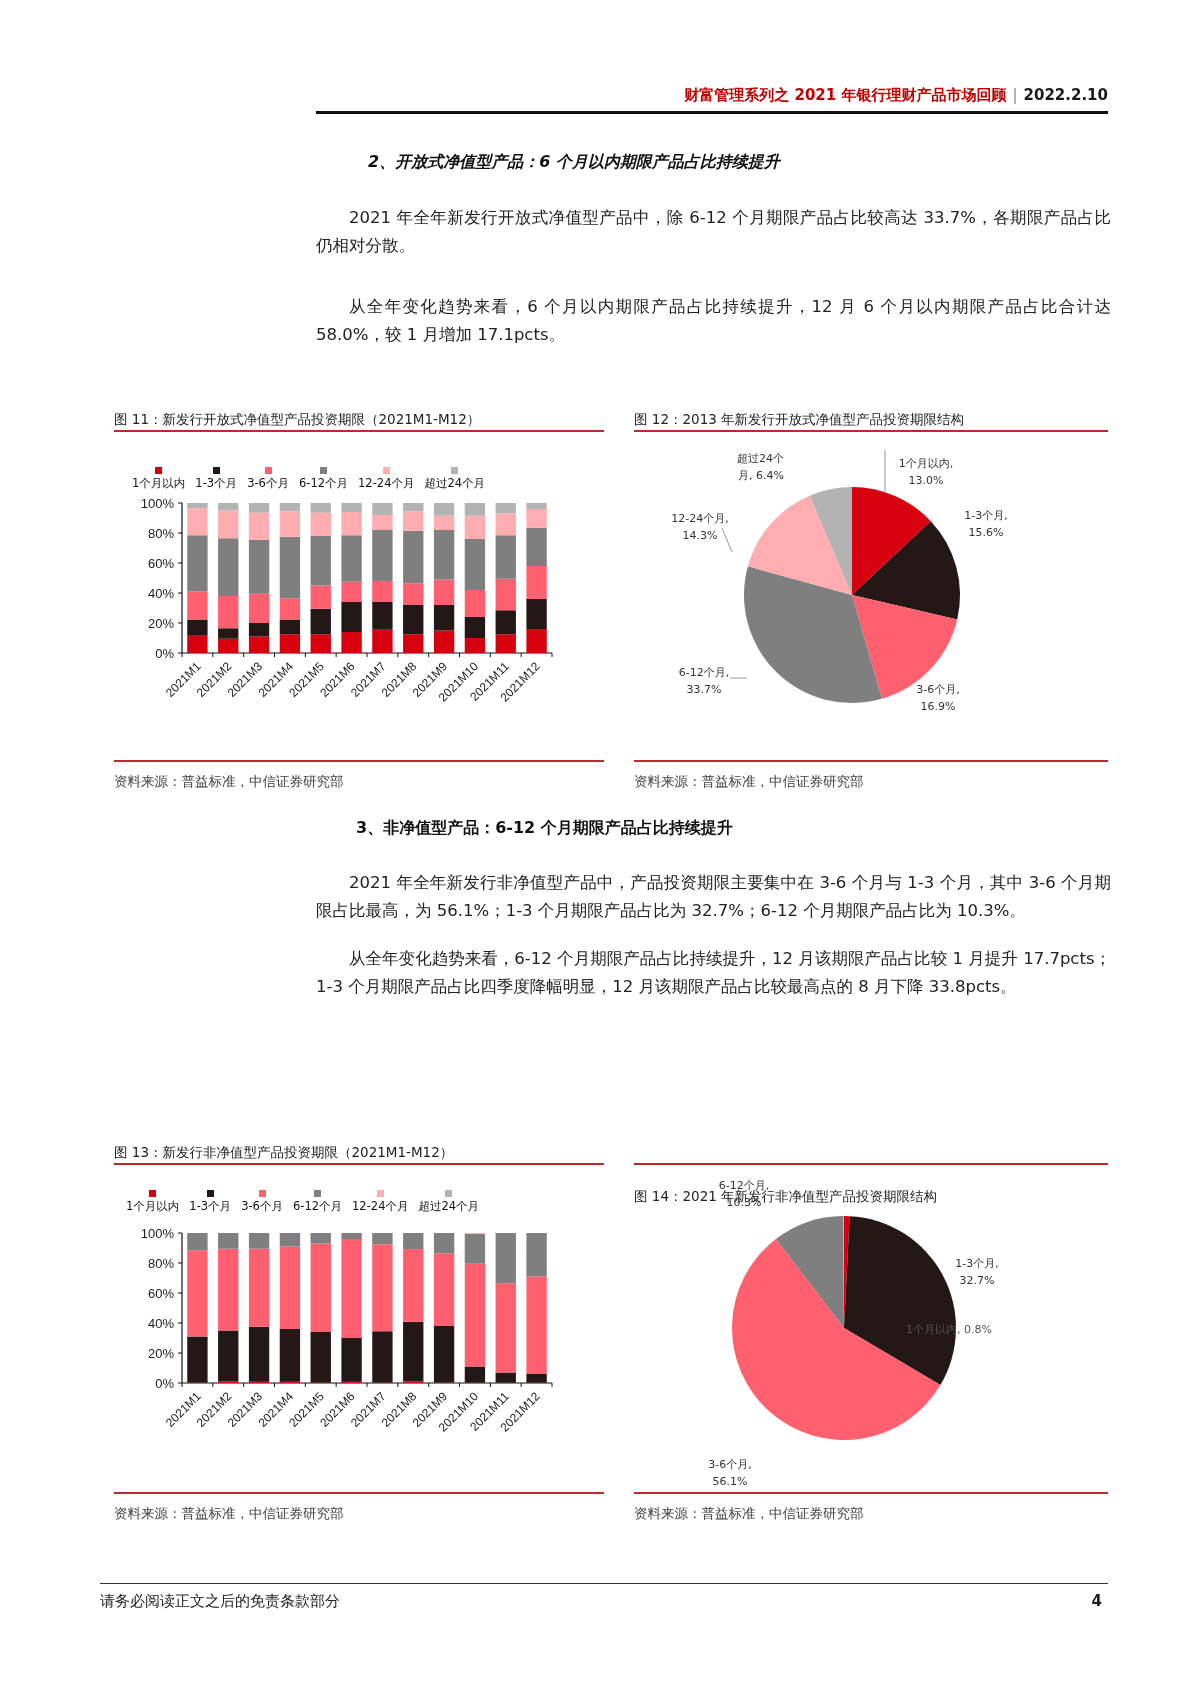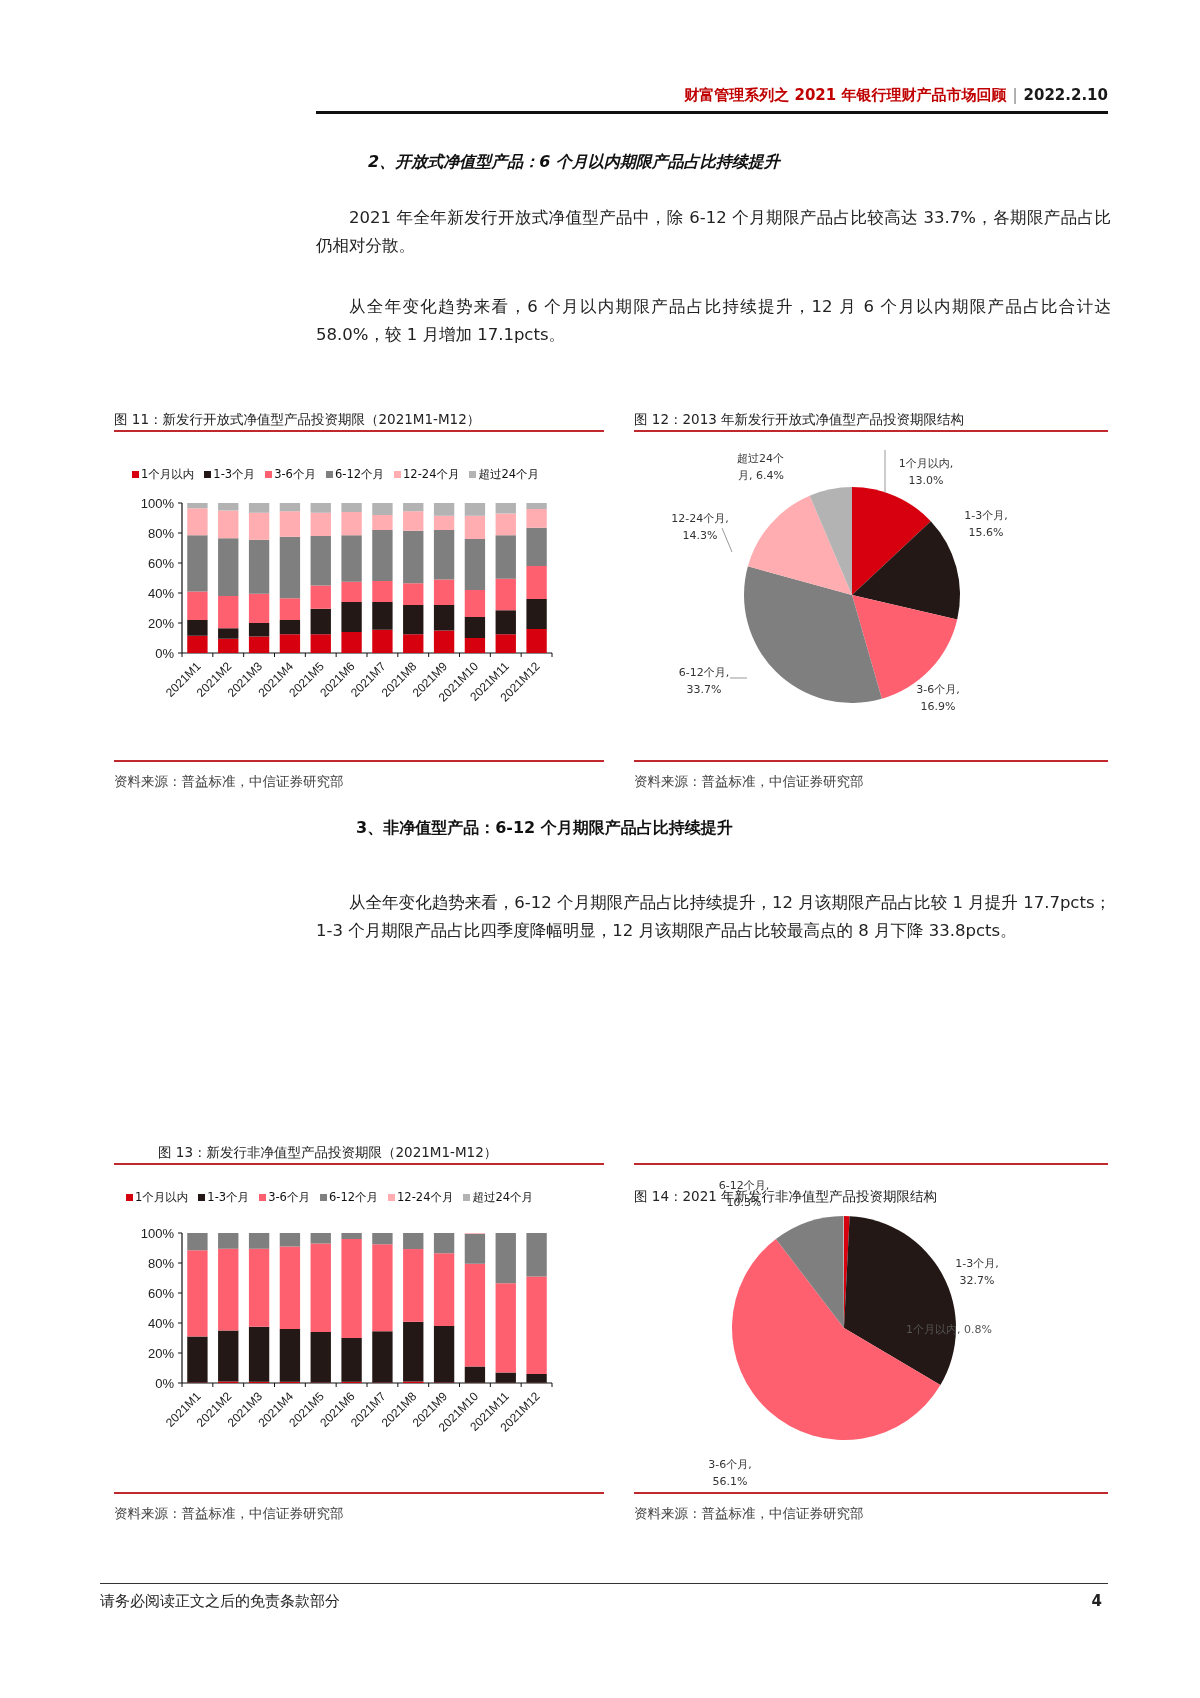--- a/index.html
+++ b/index.html
@@ -9,21 +9,21 @@
   .header-title .sep { color: #888; font-weight: normal; margin: 0 6px; }
   .header-title .date { color: #1a1a1a; }
   .header-rule { left: 316px; right: 92px; top: 111px; height: 3px; background: #111; }
   .section-heading { font-size: 16px; font-weight: bold; color: #111; white-space: nowrap; }
   .para { font-size: 16.5px; line-height: 28px; color: #222; width: 795px; }
   .para p { margin: 0; text-indent: 2em; text-align: justify; }
   .fig-title { font-size: 13.5px; color: #222; white-space: nowrap; text-align: right; }
   .red-rule { height: 2px; background: #c0282d; }
   .src { font-size: 13.5px; color: #404040; white-space: nowrap; }
   .legend { display: flex; gap: 10px; font-size: 11.5px; color: #111; white-space: nowrap; }
-  .legend .item { display: flex; align-items: center; gap: 2px; }
+  .legend .item { display: flex; align-items: center; gap: 2px; flex-direction: column; }
   .legend .sw { width: 7px; height: 7px; display: inline-block; }
   .footer-rule { left: 100px; right: 92px; top: 1583px; height: 1px; background: #333; }
   .footer-left { left: 100px; top: 1592px; font-size: 15px; color: #222; }
   .footer-right { right: 98px; top: 1592px; font-size: 15px; font-weight: bold; color: #222; }
 </style>
 </head>
 <body>
 
 <div class="abs header-title">
   <span>财富管理系列之 2021 年银行理财产品市场回顾</span><span class="sep">|</span><span class="date">2022.2.10</span>
@@ -203,24 +203,25 @@
       <text x="66" y="99" text-anchor="middle" font-size="11" fill="#333" font-family="DejaVu Sans, sans-serif">14.3%</text>
       <line x1="251" y1="53" x2="251" y2="10" stroke="#999" stroke-width="1"></line>
       <line x1="88" y1="88" x2="98" y2="112" stroke="#999" stroke-width="1"></line>
       <line x1="96" y1="238" x2="113" y2="238" stroke="#999" stroke-width="1"></line>
     </svg></div>
 <div class="abs red-rule" style="left:634px; width:474px; top:760px;"></div>
 <div class="abs src" style="left:634px; top:773px;">资料来源：普益标准，中信证券研究部</div>
 
 <div class="abs section-heading" style="left:356px; top:818px;">3、非净值型产品：6-12 个月期限产品占比持续提升</div>
 <div class="abs para" style="left:316px; top:869px;">
+  <p>2021 年全年新发行非净值型产品中，产品投资期限主要集中在 3-6 个月与 1-3 个月，其中 3-6 个月期限占比最高，为 56.1%；1-3 个月期限产品占比为 32.7%；6-12 个月期限产品占比为 10.3%。</p>
   <p style="margin-top:20px;">从全年变化趋势来看，6-12 个月期限产品占比持续提升，12 月该期限产品占比较 1 月提升 17.7pcts；1-3 个月期限产品占比四季度降幅明显，12 月该期限产品占比较最高点的 8 月下降 33.8pcts。</p>
 </div>
 
-<div class="abs fig-title" style="left:114px; top:1144px;margin-left:44px;">图 13：新发行非净值型产品投资期限（2021M1-M12）</div>
+<div class="abs fig-title" style="left:114px; top:1144px;">图 13：新发行非净值型产品投资期限（2021M1-M12）</div>
 <div class="abs red-rule" style="left:114px; width:490px; top:1163px;"></div>
 <div class="abs legend" style="left:126px; top:1190px;">
   <span class="item">
       <span class="sw" style="background:#d7000f"></span>
       <span>1个月以内</span>
     </span>
   <span class="item">
       <span class="sw" style="background:#231815"></span>
       <span>1-3个月</span>
     </span>

